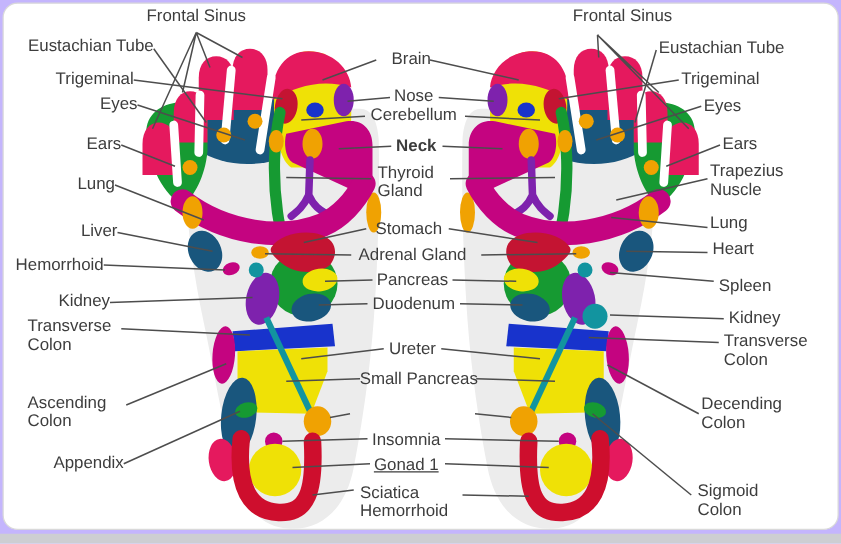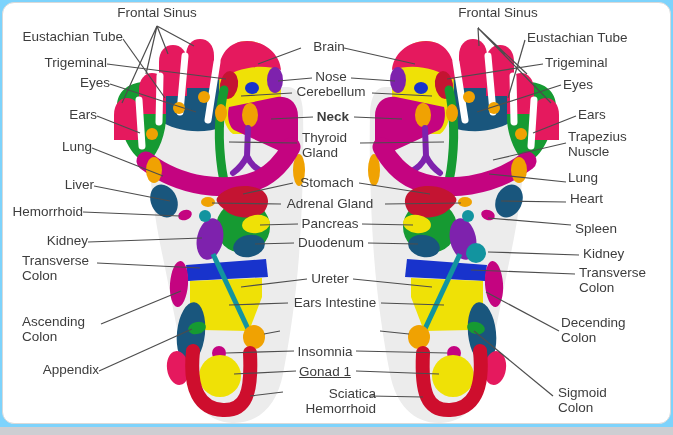--- a/index.html
+++ b/index.html
@@ -1,16 +1,16 @@
 <!DOCTYPE html>
 <html><head>
 <meta charset="utf-8">
 <style>
   html,body{margin:0;padding:0;background:#fff;}
-  .stage{position:relative;width:673px;height:435px;background:#7dd3fc;overflow:hidden;
+  .stage{position:relative;width:673px;height:435px;background:#c4b5fd;overflow:hidden;
          font-family:"Liberation Sans",sans-serif;}
   .bottom-strip{position:absolute;left:0;right:0;bottom:0;height:8px;background:#cdced2;}
   .card{position:absolute;left:2px;top:2px;right:2px;bottom:11px;background:#fff;
         border:1.5px solid #d9d9d9;border-radius:12px;}
   .diagram{position:absolute;left:0;top:0;width:673px;height:435px;}
   .lbl{position:absolute;font-size:13.5px;color:#3d3d3d;line-height:1.1;white-space:nowrap;}
   .wrap{white-space:normal;}
   .ctr{transform:translateX(-50%);text-align:center;}
   
   .c-pink{fill:#E5195E}.c-yellow{fill:#EFE106}.c-navy{fill:#19567D}.c-royal{fill:#1833CC}
@@ -154,24 +154,24 @@
   <div class="lbl ctr" style="left:329px;top:40px;">Brain</div>
   <div class="lbl ctr" style="left:331px;top:70px;">Nose</div>
   <div class="lbl ctr" style="left:331px;top:85px;">Cerebellum</div>
   <div class="lbl ctr" style="left:333px;top:110px;font-weight:bold;">Neck</div>
   <div class="lbl wrap" style="left:302px;top:131px;width:64px;">Thyroid Gland</div>
   <div class="lbl ctr" style="left:327px;top:176px;">Stomach</div>
   <div class="lbl ctr" style="left:330px;top:197px;">Adrenal Gland</div>
   <div class="lbl ctr" style="left:330px;top:217px;">Pancreas</div>
   <div class="lbl ctr" style="left:331px;top:236px;">Duodenum</div>
   <div class="lbl ctr" style="left:330px;top:272px;">Ureter</div>
-  <div class="lbl ctr" style="left:335px;top:296px;">Ears Intestine</div>
+  <div class="lbl ctr" style="left:335px;top:296px;">Small Pancreas</div>
   <div class="lbl ctr" style="left:325px;top:345px;">Insomnia</div>
   <div class="lbl ctr" style="left:325px;top:365px;text-decoration:underline;">Gonad 1</div>
-  <div class="lbl wrap" style="left:288px;top:387px;width:88px;text-align:right;">Sciatica Hemorrhoid</div>
+  <div class="lbl wrap" style="left:288px;top:387px;width:88px;">Sciatica Hemorrhoid</div>
 
   <div class="lbl ctr" style="left:498px;top:6px;">Frontal Sinus</div>
   <div class="lbl" style="left:527px;top:31px;">Eustachian Tube</div>
   <div class="lbl" style="left:545px;top:56px;">Trigeminal</div>
   <div class="lbl" style="left:563px;top:78px;">Eyes</div>
   <div class="lbl" style="left:578px;top:108px;">Ears</div>
   <div class="lbl wrap" style="left:568px;top:130px;width:80px;">Trapezius Nuscle</div>
   <div class="lbl" style="left:568px;top:171px;">Lung</div>
   <div class="lbl" style="left:570px;top:192px;">Heart</div>
   <div class="lbl" style="left:575px;top:222px;">Spleen</div>

